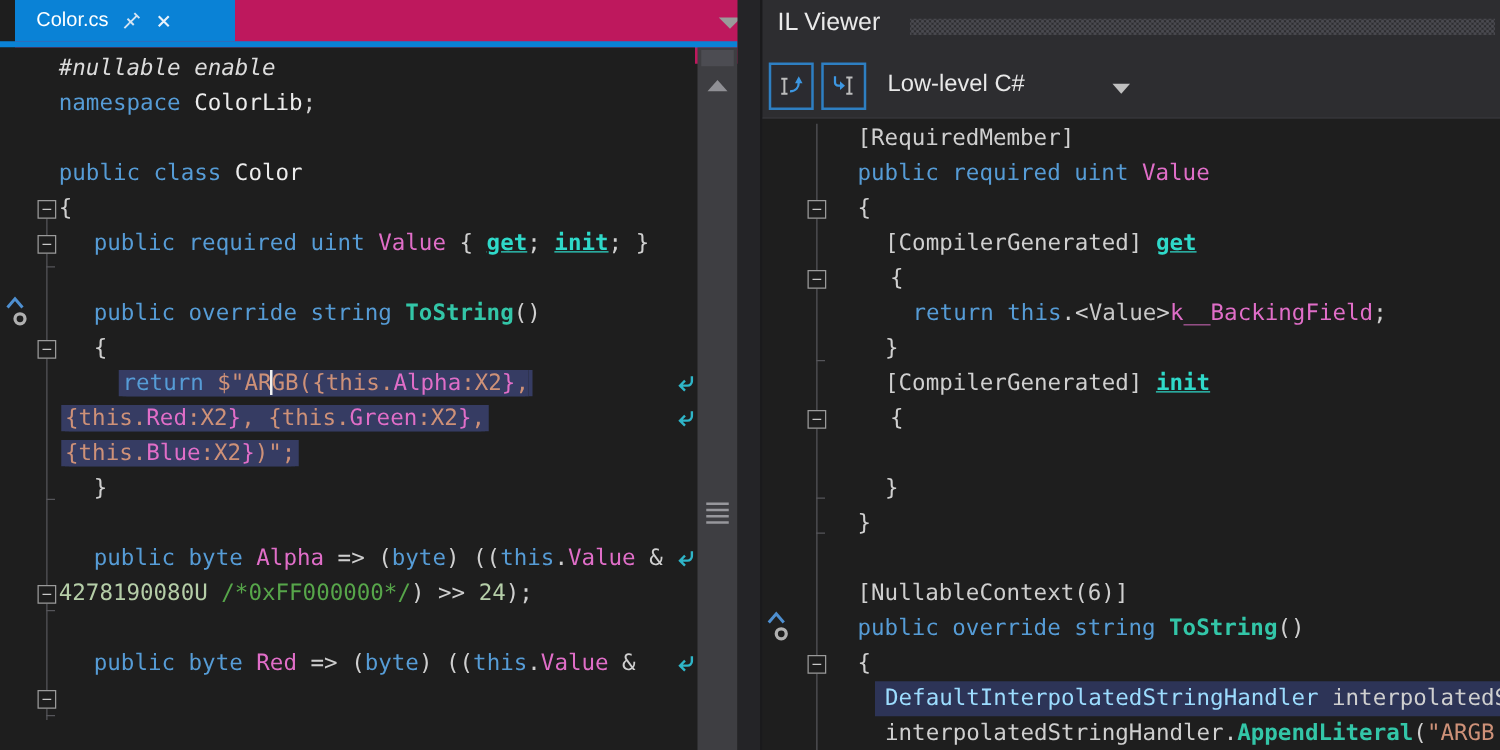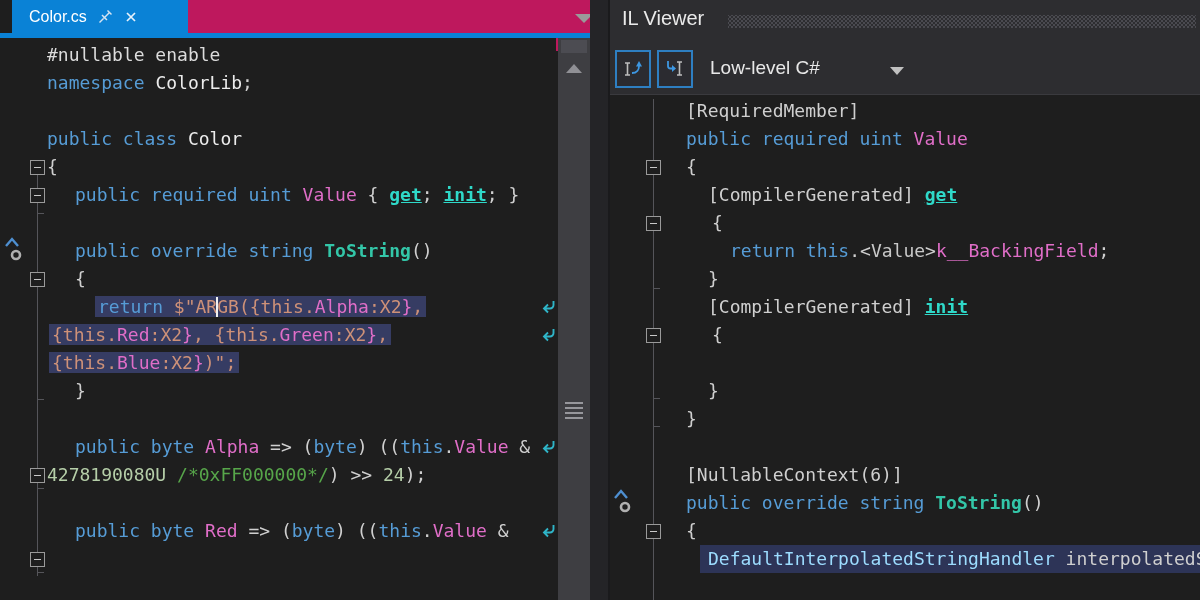--- a/index.html
+++ b/index.html
@@ -19,21 +19,21 @@
   .editor{position:absolute;overflow:hidden;background:#1E1E1E;}
   #left-editor{left:0;top:38px;width:556px;height:562px;}
   #right-code{left:610px;top:95px;width:590px;height:505px;}
   .code-line{position:absolute;height:28px;line-height:28px;white-space:pre;
        font-family:"DejaVu Sans Mono",monospace;font-size:18px;}
   .tok-kw{color:#569CD6;}      .tok-cls{color:#ECECEC;}
   .tok-prop{color:#E06EC8;}    .tok-acc{color:#2FD9C9;font-weight:bold;text-decoration:underline;}
   .tok-mth{color:#33C6A8;font-weight:bold;}
   .tok-str{color:#CE9178;}     .tok-num{color:#B5CEA8;}
   .tok-cmt{color:#57A64A;}     .tok-pn{color:#CFCFCF;}
-  .tok-dir{color:#DCDCDC;}     .tok-cls2{color:#C8C8C8;}   .tok-cls3{color:#9CDCFE;}
+  .tok-dir{color:#DCDCDC;font-style:italic;}     .tok-cls2{color:#C8C8C8;}   .tok-cls3{color:#9CDCFE;}
   .sel{background:#363C63;box-shadow:3px 0 0 #363C63,-3px 0 0 #363C63;}
   .caret{display:inline-block;width:2px;height:20px;background:#F0F0F0;vertical-align:-4px;margin:0 -1px;}
   .hl-row{position:absolute;height:28px;background:#2D3457;}
   .fold-box{position:absolute;width:13px;height:13px;border:1px solid #9A9A9A;background:#1E1E1E;z-index:3;}
   .fold-box::after{content:"";position:absolute;left:3px;top:6px;width:7px;height:1px;background:#C8C8C8;}
   .guide{position:absolute;width:1px;background:#55555A;}
   .tick{position:absolute;width:7px;height:1px;background:#55555A;}
   .override-icon{position:absolute;width:24px;height:26px;}
   .wrap-arrow{position:absolute;width:17px;height:15px;}
 
@@ -189,15 +189,16 @@
       <div class="code-line" style="left: 76px; top: 366px;"><span class="tok-pn">[NullableContext(6)]</span></div>
       <div class="code-line" style="left: 76px; top: 394px;"><span class="tok-kw">public override string </span><span class="tok-mth">ToString</span><span class="tok-pn">()</span></div>
       <div class="override-icon" style="left: 2px; top: 393px;"><svg width="22" height="26" viewBox="0 0 22 26">
           <polyline points="3,10 9,3 15,10" fill="none" stroke="#4E8FD0" stroke-width="2.4"></polyline>
           <circle cx="13" cy="19" r="4" fill="none" stroke="#B0B0B0" stroke-width="2.6"></circle>
         </svg></div>
       <div class="code-line" style="left: 76px; top: 422px;"><span class="tok-pn">{</span></div>
       <div class="fold-box" style="left: 36px; top: 429px;"></div>
       <div class="hl-row" style="left: 90px; right: 0px; top: 450px;"></div>
       <div class="code-line" style="left: 98px; top: 450px;"><span class="tok-cls3">DefaultInterpolatedStringHandler</span><span class="tok-pn"> interpolatedSt</span></div>
+      <div class="code-line" style="left: 98px; top: 478px;"><span class="tok-pn">interpolatedStringHandler.</span><span class="tok-mth">AppendLiteral</span><span class="tok-pn">(</span><span class="tok-str">"ARGB</span></div>
     </div>
 
 </div>
 
 </body></html>

